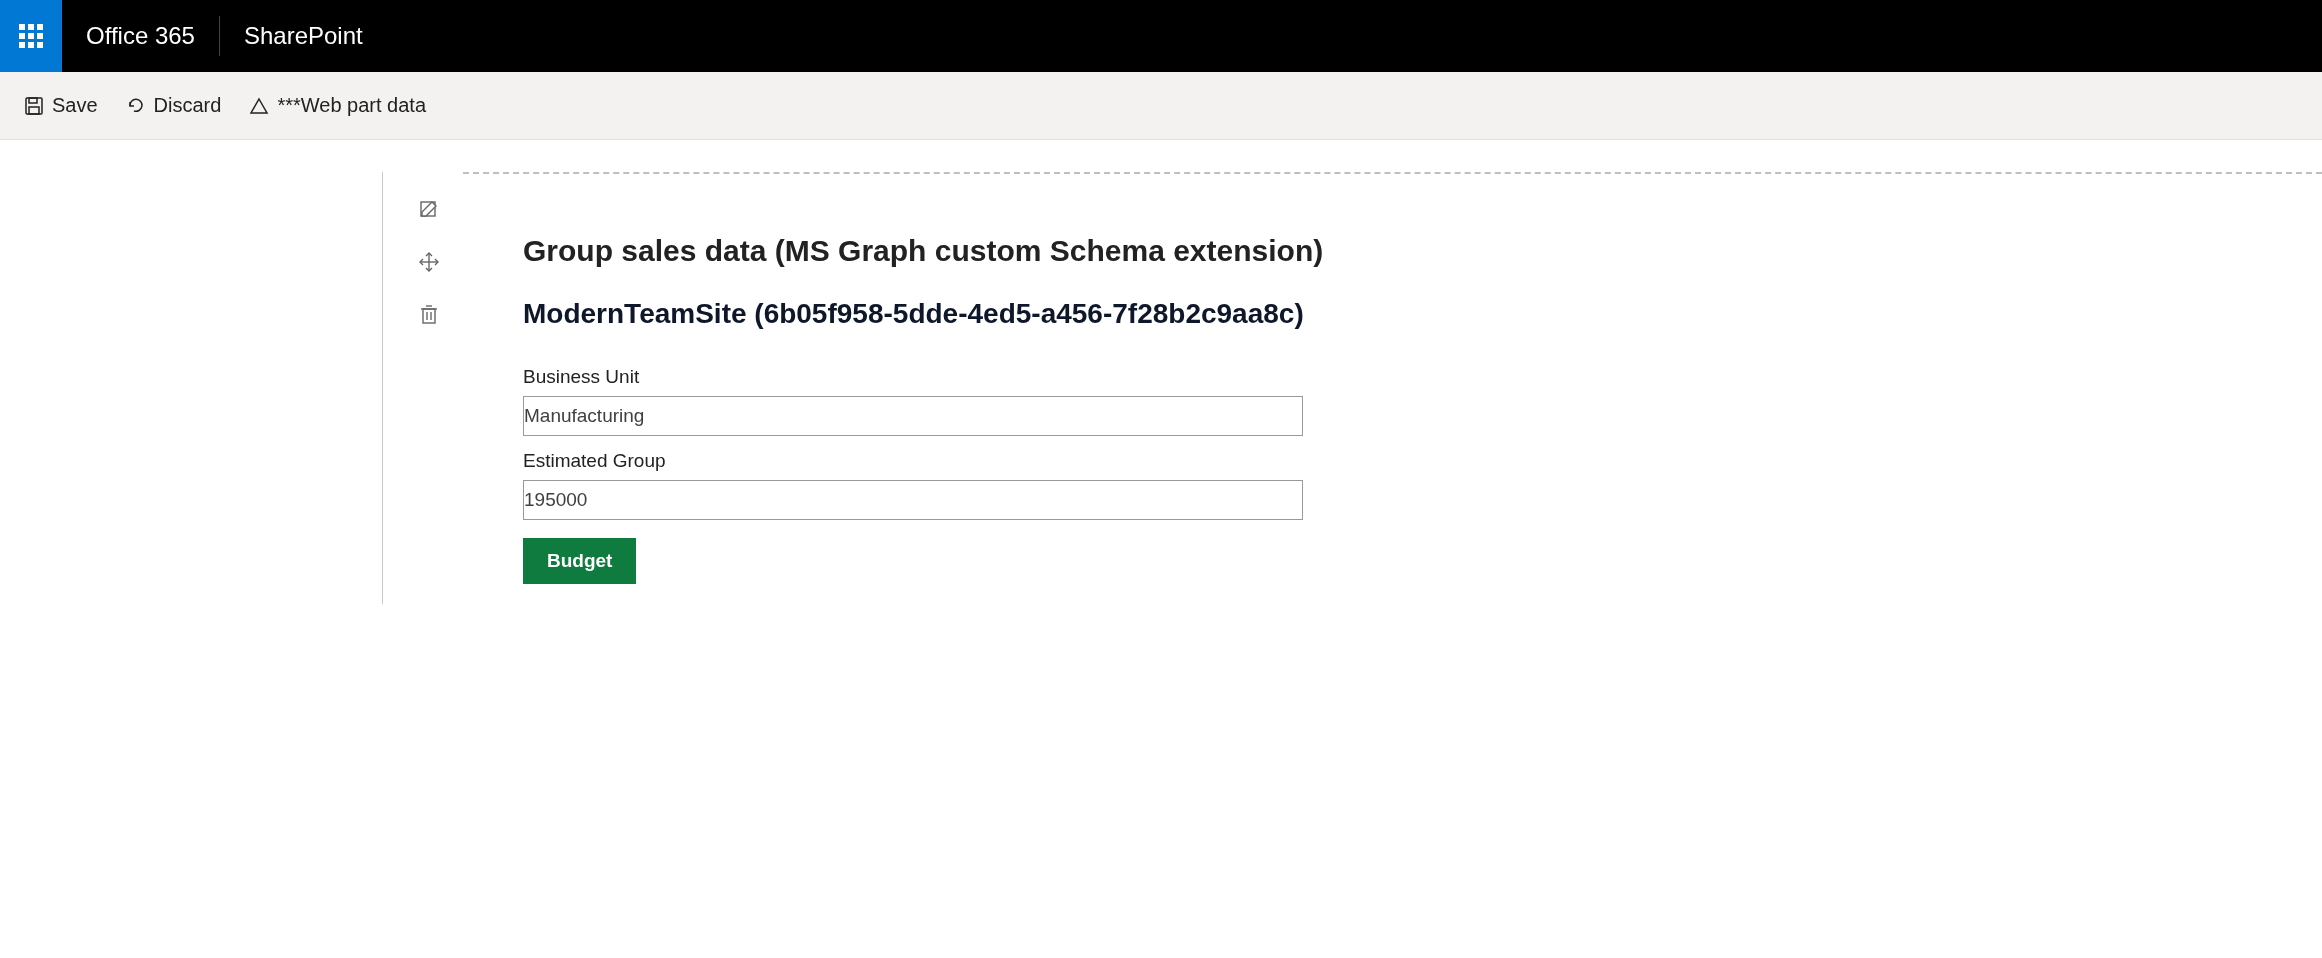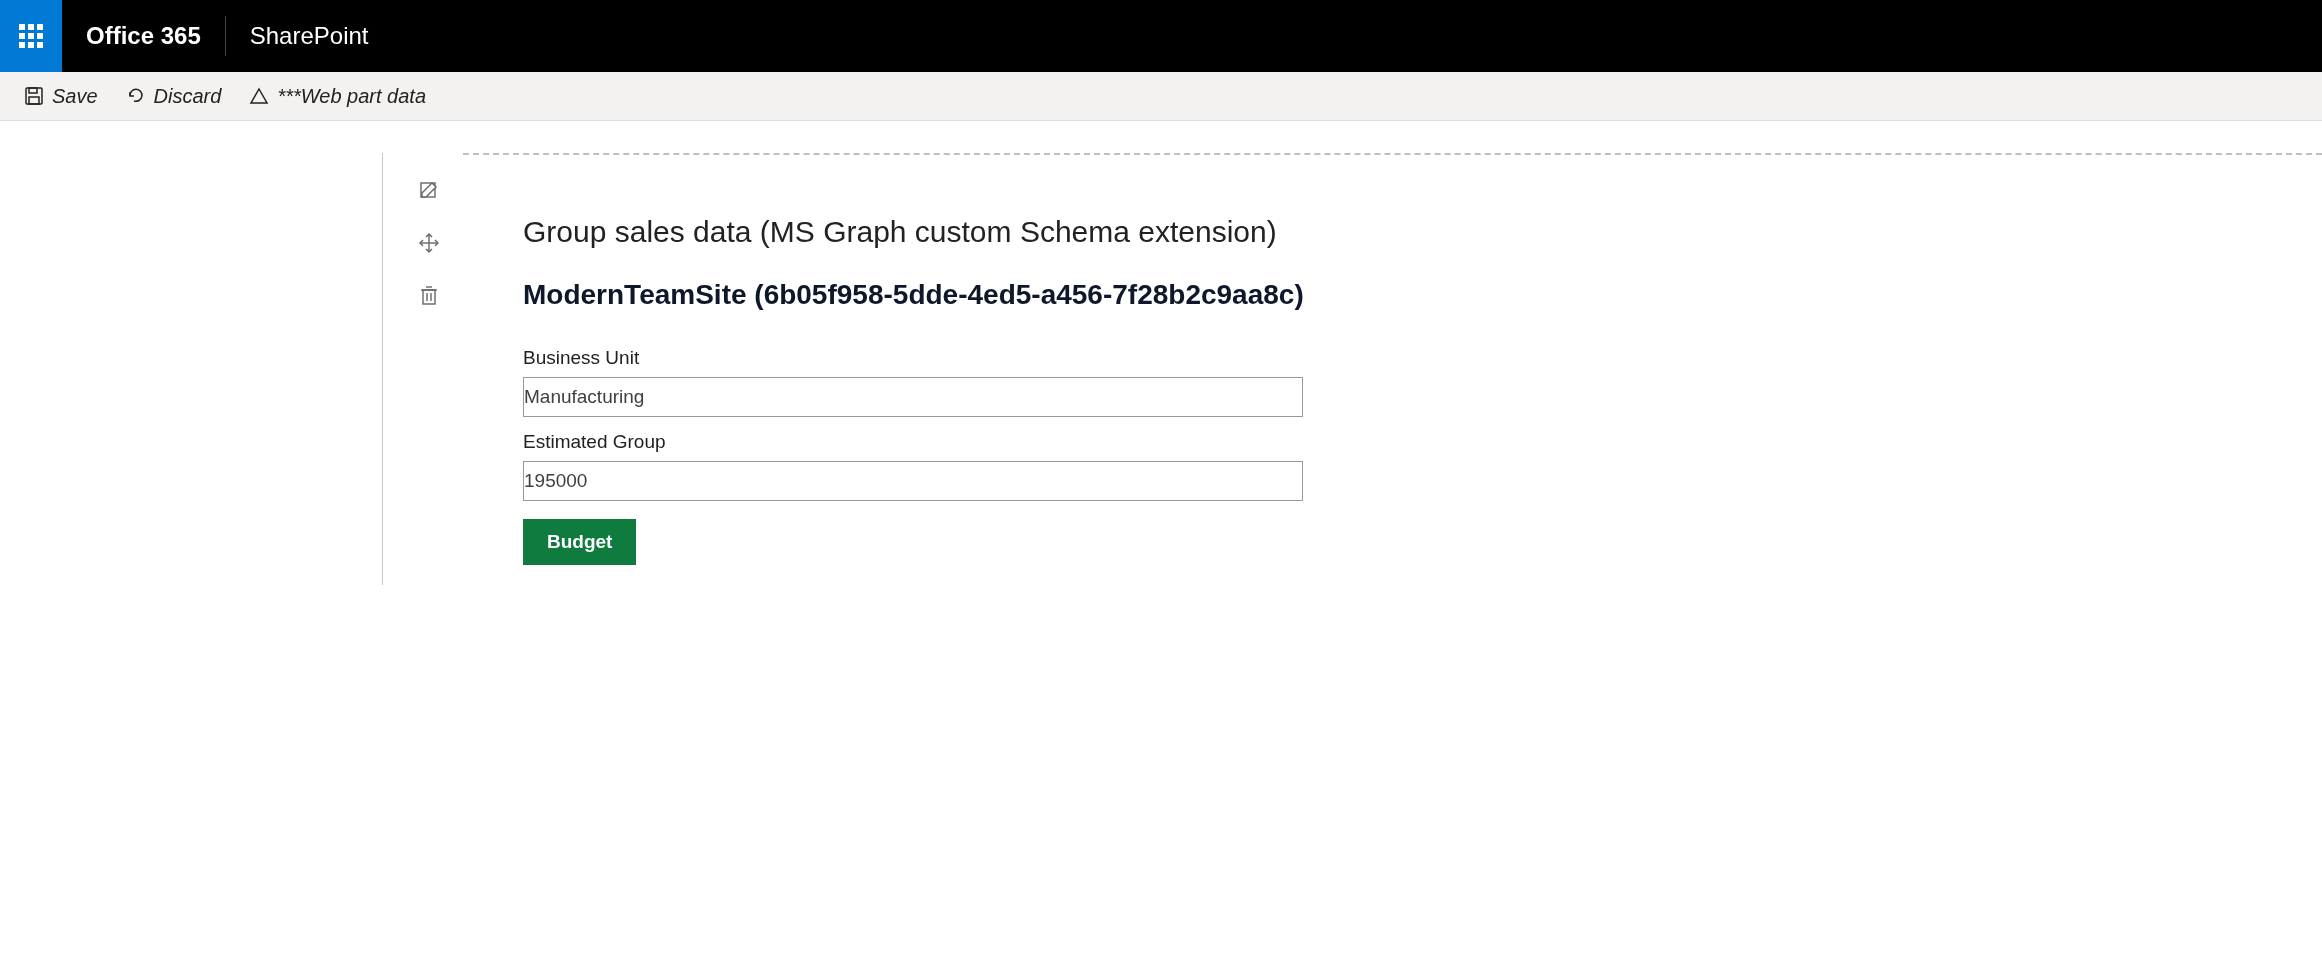--- a/index.html
+++ b/index.html
@@ -27,48 +27,47 @@
     grid-template-columns: repeat(3, 6px);
     grid-template-rows: repeat(3, 6px);
     gap: 3px;
   }
   .waffle span { background: #fff; width: 6px; height: 6px; }
   .brand {
     display: flex;
     align-items: center;
     padding: 0 24px;
     font-size: 24px;
-    font-weight: 700;
+    font-weight: 400;
     cursor: pointer;
   }
   .divider {
     width: 1px;
     background: #444;
     margin: 16px 0;
   }
   .product {
     display: flex;
     align-items: center;
     padding: 0 24px;
     font-size: 24px;
     font-weight: 300;
     cursor: pointer;
   }
 
   
   .command-bar {
-    height: 49px;
+    height: 68px;
     background: #f3f2f1;
     border-bottom: 1px solid #e1dfdd;
     display: flex;
     align-items: center;
     padding: 0 24px;
     font-size: 20px;
     color: #222;
-    font-style: italic;
   }
   .cmd {
     display: flex;
     align-items: center;
     margin-right: 28px;
     cursor: pointer;
   }
   .cmd svg { margin-right: 8px; }
 
   
@@ -104,21 +103,21 @@
     cursor: pointer;
   }
 
   .webpart-content {
     margin-left: 140px;
     padding: 60px 40px 20px 0;
     max-width: 1200px;
   }
   .wp-title {
     font-size: 30px;
-    font-weight: 400;
+    font-weight: 700;
     color: #222;
     margin-bottom: 30px;
   }
   .wp-subtitle {
     font-size: 28px;
     font-weight: 700;
     color: #0f172a;
     margin-bottom: 36px;
   }
   .field { margin-bottom: 14px; }

